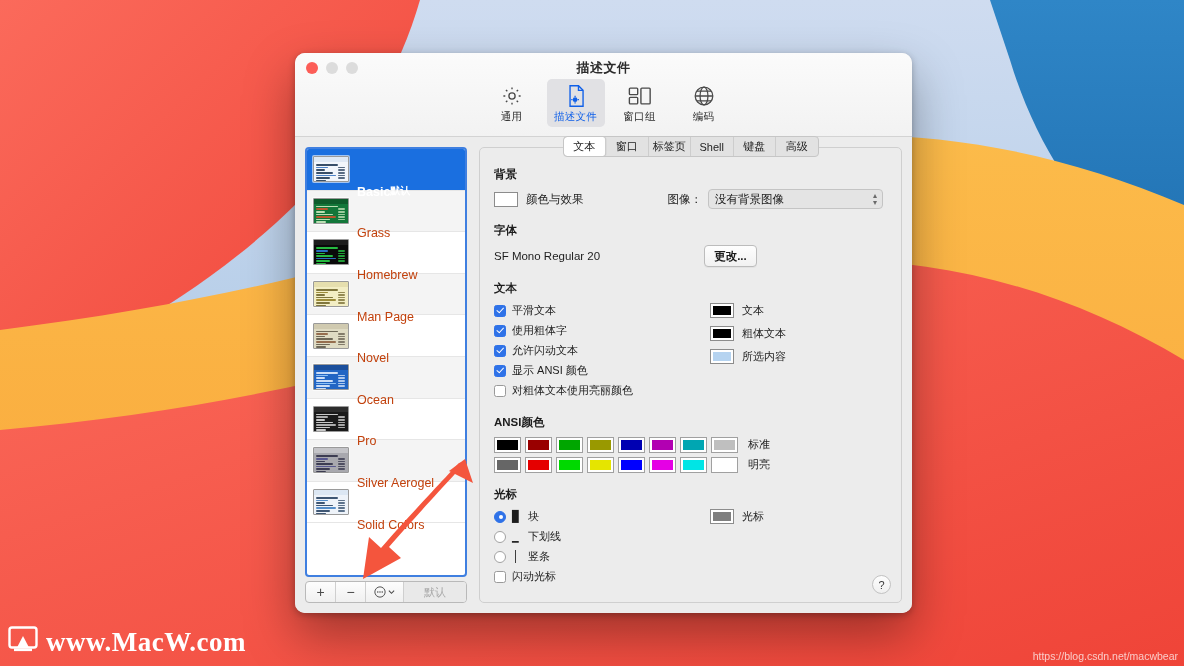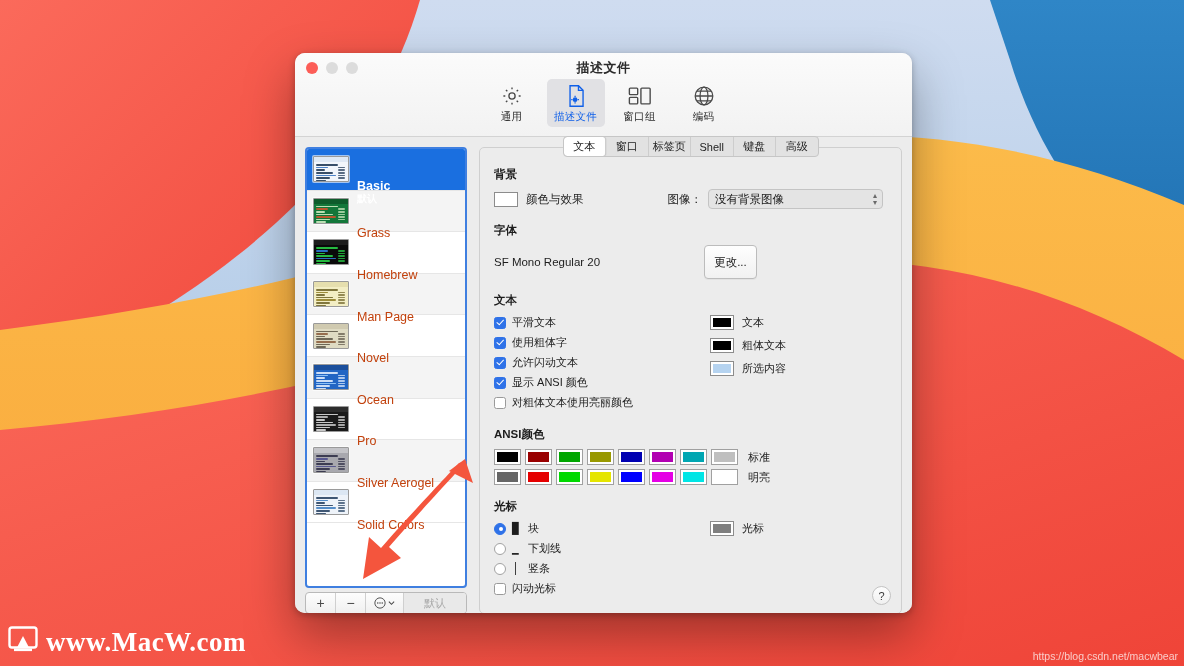--- a/index.html
+++ b/index.html
@@ -94,21 +94,21 @@
   .profile-row.selected { background: #1a6fe0; }
   .thumb {
     width: 36px; height: 26px; flex: none;
     border: 1px solid #9a9a9a;
     border-radius: 1px;
     position: relative; overflow: hidden;
     box-shadow: 0 0 0 1px rgba(255,255,255,.6);
   }
   .thumb .tbar { position:absolute; left:0; right:0; top:0; height:5px; background:rgba(255,255,255,.35); }
   .thumb .ln { position: absolute; height: 1.6px; border-radius: 1px; }
-  .p-name { display:flex; flex-direction: column; line-height: 1.12; min-width:0;margin-top:45px; }
+  .p-name { display:flex; line-height: 1.12; min-width:0;margin-top:45px; }
   .p-title { font-size: 12.5px; color: #c2410c; white-space: nowrap; }
   .p-sub   { font-size: 10px; color: #4a4a4a; }
   .profile-row.selected .p-title { color: #fff; font-weight: bold; }
   .profile-row.selected .p-sub { color: #fff; font-weight: bold; }
 
   #list-toolbar {
     display: flex; align-items: stretch;
     height: 22px; margin-top: 4px;
     border: 1px solid #b9b9b9; border-radius: 4px;
     background: linear-gradient(#fdfdfd,#f0f0f0);
@@ -177,26 +177,27 @@
     border: 1px solid #c4c4c4; border-radius: 4px;
     display: flex; align-items: center;
     padding: 0 6px; font-size: 11.5px; color: #1b1b1b;
     position: relative;
   }
   .popup .arrows {
     position: absolute; right: 5px; top: 50%; transform: translateY(-50%);
     font-size: 8px; line-height: 7px; color: #6a6a6a; text-align: center;
   }
   .btn {
-    height: 34px; padding: 0 9px;
+    height: 22px; padding: 0 9px;
     background: linear-gradient(#fefefe,#f1f1f1);
     border: 1px solid #bcbcbc; border-radius: 4px;
     font-size: 11.5px; color: #1a1a1a;
     display: inline-flex; align-items: center;
     box-shadow: 0 1px 0 rgba(0,0,0,.04);
+    font-weight: bold;
   }
 
   .chk-row { display: flex; align-items: center; gap: 6px; margin-bottom: 5px; }
   .chk {
     width: 12px; height: 12px; flex: none;
     border: 1px solid #9a9a9a; border-radius: 2.5px;
     background: #fff;
     position: relative;
   }
   .chk.on { background: #2f72e8; border-color: #2f72e8; }
@@ -211,21 +212,21 @@
     border: 1px solid #a2a2a2; background: #fff;
     position: relative;
   }
   .radio.on { background: #2f72e8; border-color: #2f72e8; }
   .radio.on::after {
     content:""; position:absolute; left:3.5px; top:3.5px;
     width:4px; height:4px; border-radius:50%; background:#fff;
   }
 
   .swatch-grid { display: flex; flex-direction: column; gap: 4px; }
-  .swatch-row { display: flex; align-items: center; gap: 4px; }
+  .swatch-row { display: flex; gap: 4px; }
   .sw {
     width: 27px; height: 16px;
     border: 1px solid #a0a0a0; background: #fff;
     padding: 2px; flex: none;
   }
   .sw > i { display:block; width:100%; height:100%; }
   .sw-label { font-size: 11px; color: #1d1d1d; margin-left: 6px; }
 
   #helpbtn {
     position: absolute; right: 10px; bottom: 8px;

